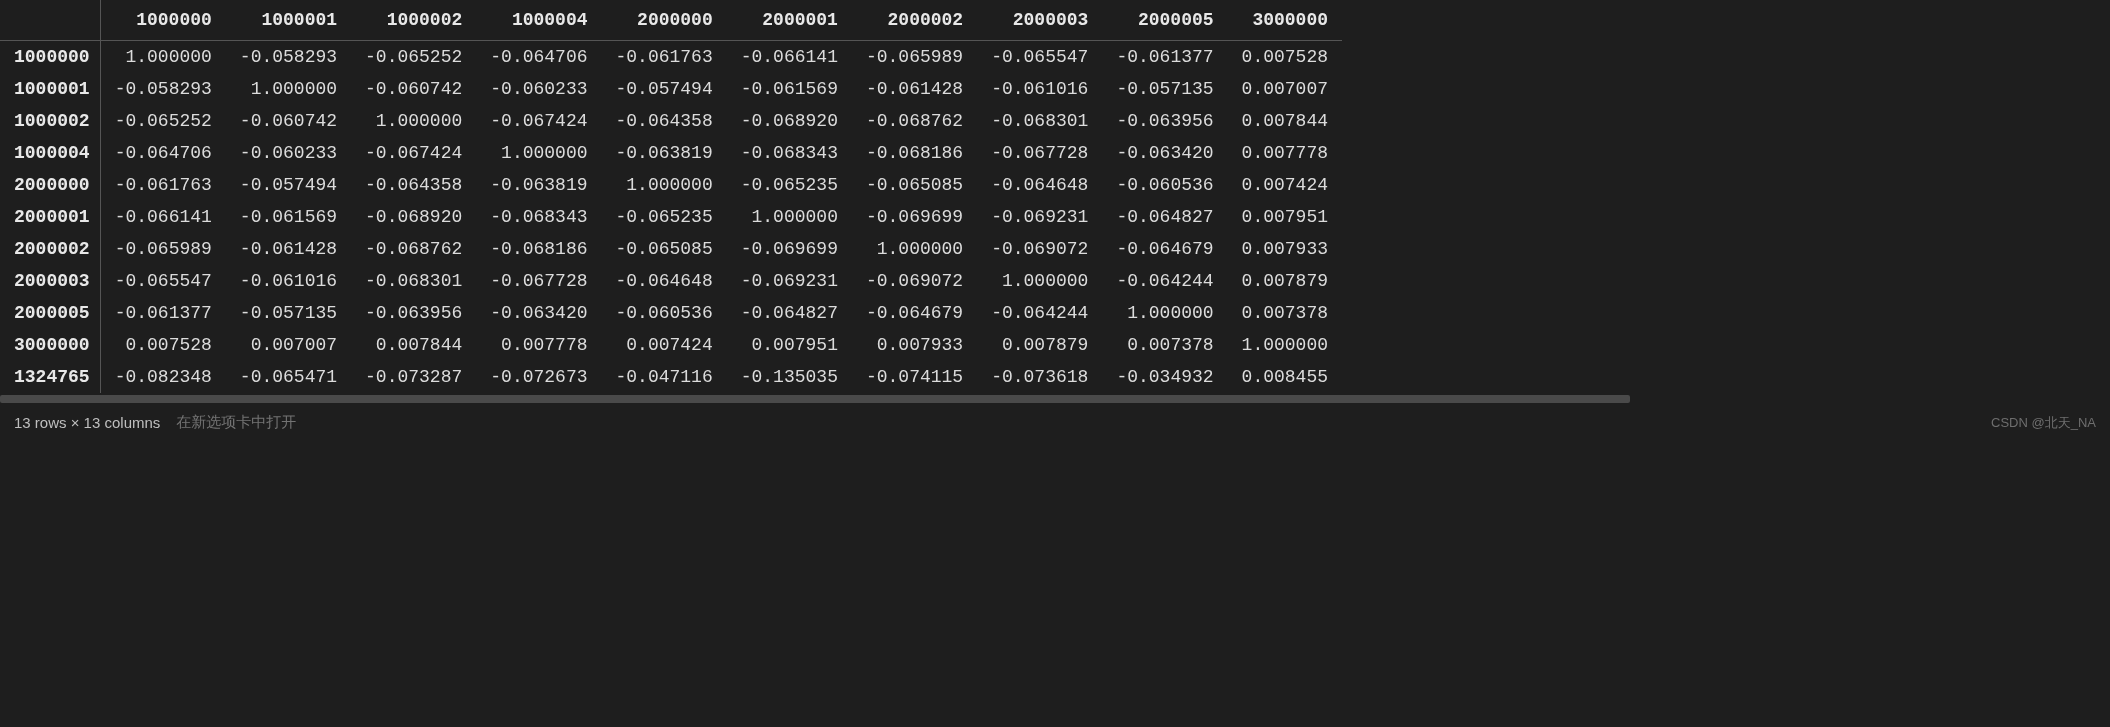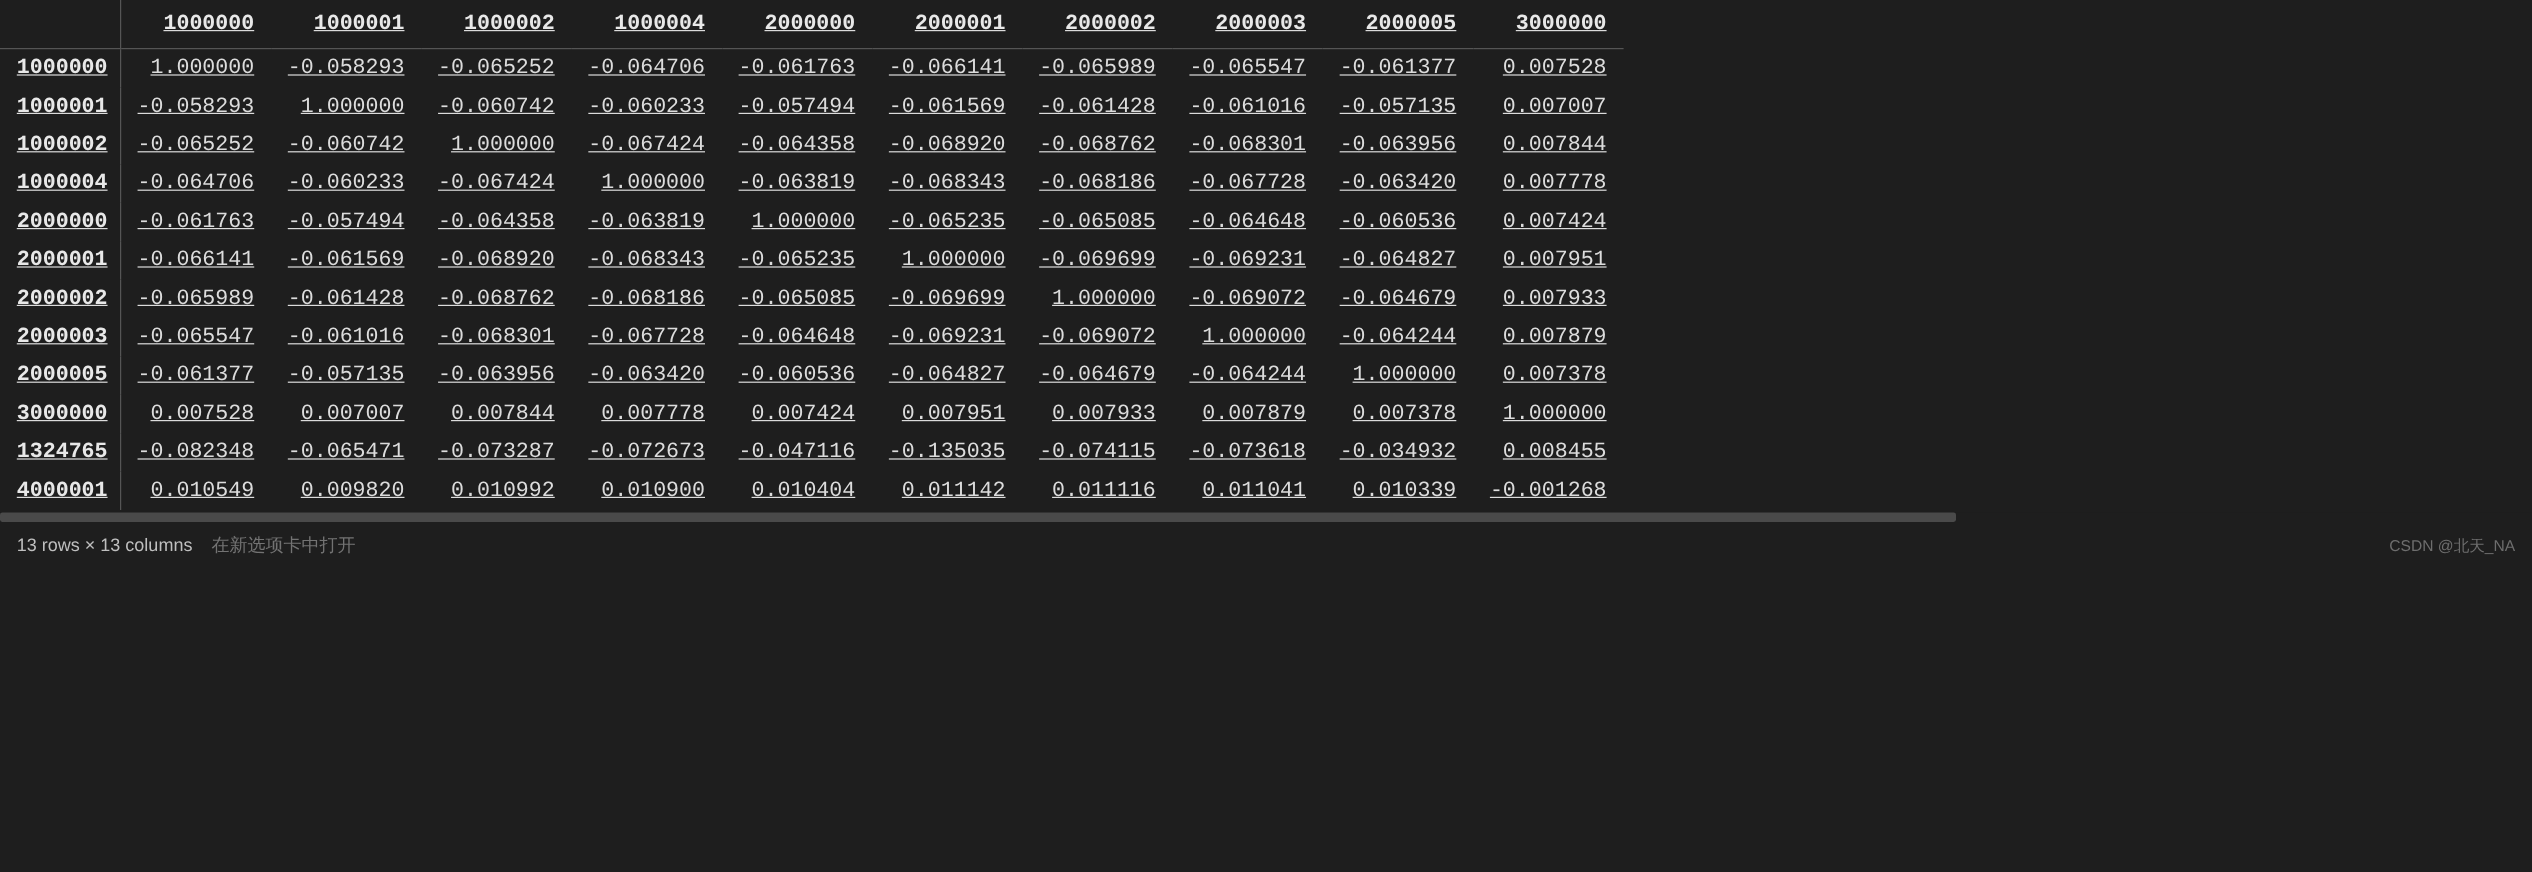--- a/index.html
+++ b/index.html
@@ -13,21 +13,20 @@
     width: 2110px;
   }
   .wrap {
     width: 2110px;
     box-sizing: border-box;
   }
   .scroll-area {
     overflow-x: auto;
     overflow-y: hidden;
     width: 2052px;
-    text-decoration: underline;
   }
   table {
     border-collapse: collapse;
     white-space: nowrap;
   }
   th, td {
     text-align: right;
     padding: 6px 14px 6px 14px;
     border: none;
     font-weight: normal;
@@ -258,33 +257,20 @@
             <td>-0.065471</td>
             <td>-0.073287</td>
             <td>-0.072673</td>
             <td>-0.047116</td>
             <td>-0.135035</td>
             <td>-0.074115</td>
             <td>-0.073618</td>
             <td>-0.034932</td>
             <td>0.008455</td>
           </tr>
-          <tr>
-            <th class="rowhdr">4000001</th>
-            <td>0.010549</td>
-            <td>0.009820</td>
-            <td>0.010992</td>
-            <td>0.010900</td>
-            <td>0.010404</td>
-            <td>0.011142</td>
-            <td>0.011116</td>
-            <td>0.011041</td>
-            <td>0.010339</td>
-            <td>-0.001268</td>
-          </tr>
         </tbody>
     </table>
   </div>
 
   <div class="fake-scroll">
     <div class="fake-scroll-thumb"></div>
   </div>
 
   <div class="footer">
     <div class="left">

